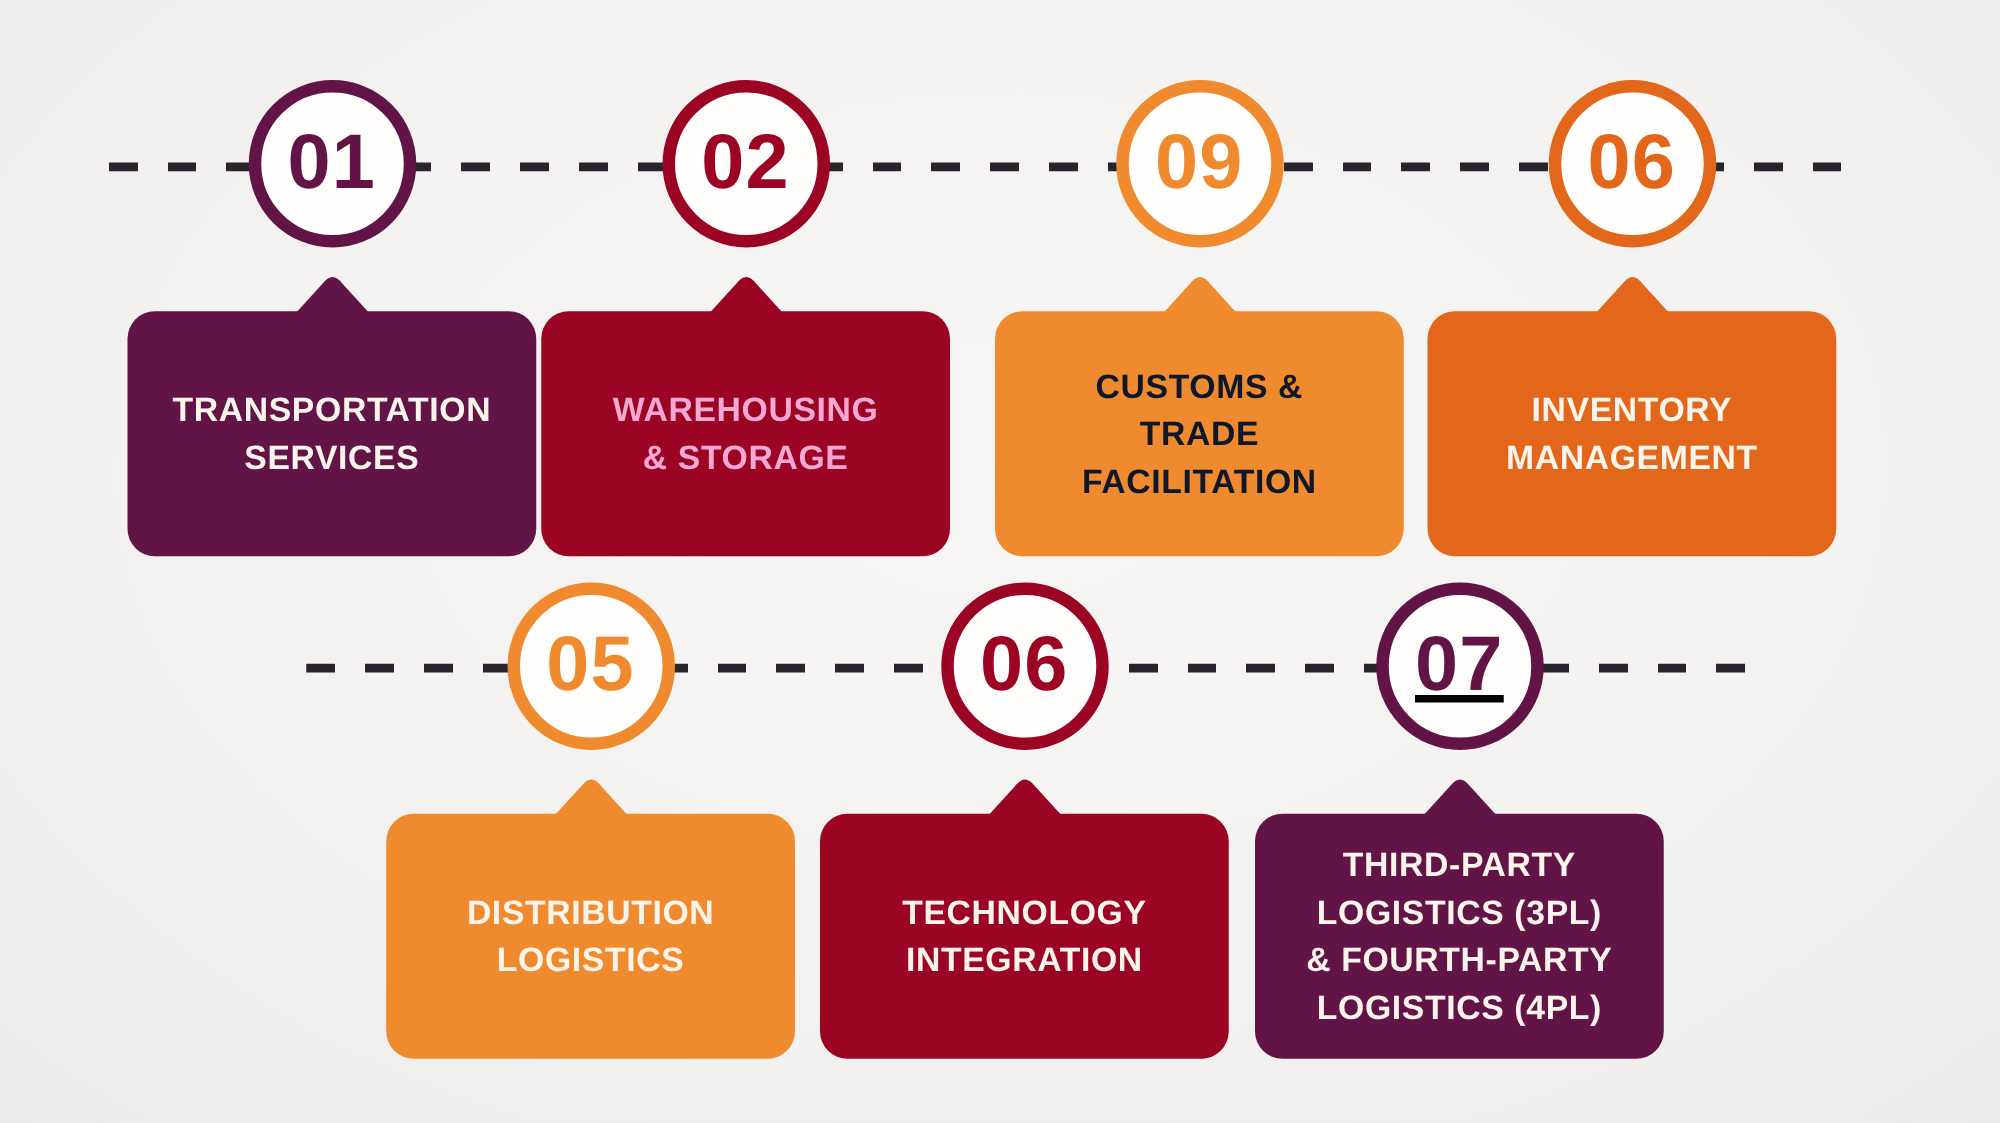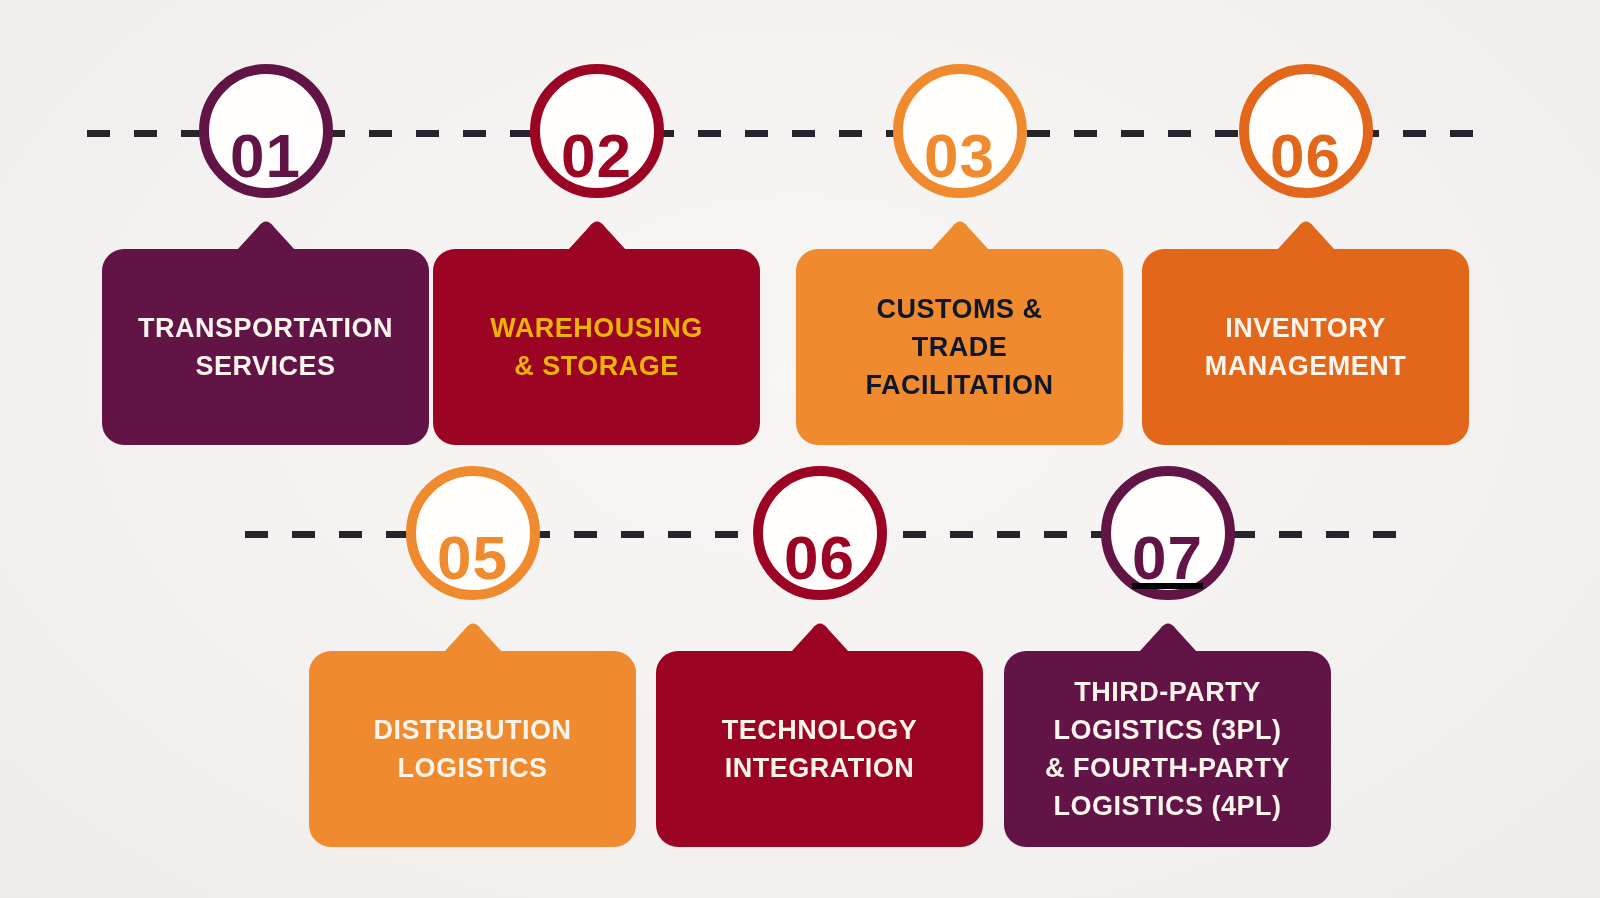--- a/index.html
+++ b/index.html
@@ -41,21 +41,21 @@
   .step.s5{ left:309px; }
   .step.s6{ left:656px; }
   .step.s7{ left:1004px; }
 
   .circle{
     box-sizing:border-box;
     width:134px;height:134px;
     border-radius:50%;
     border:10px solid var(--accent,#333);
     background:#fffefd;
-    display:flex;align-items:flex-end;justify-content:center;
+    display:flex;align-items:center;justify-content:center;
   }
   .num{
     font-size:62px;
     font-weight:700;
     letter-spacing:1px;
     line-height:1;
     color:var(--accent,#333);
     transform:translateY(-1px);
   }
   .tail{
@@ -105,28 +105,28 @@
   </div>
 
   <div class="step row1 s2" style="--accent: #9c0423;">
     <div class="circle" style="background: rgb(255, 254, 253);">
       <span class="num">02</span>
     </div>
     <svg class="tail" width="58" height="30" viewBox="0 0 58 30">
       <path d="M0 30 L21 7 Q29 -4 37 7 L58 30 Z" fill="currentColor"></path>
     </svg>
     <div class="card">
-      <span class="label" style="color: #eab308;">WAREHOUSING
+      <span class="label" style="color: #f9a8d4;">WAREHOUSING
 &amp; STORAGE</span>
     </div>
   </div>
 
   <div class="step row1 s3" style="--accent: #f08a2e;">
     <div class="circle" style="background: rgb(255, 254, 253);">
-      <span class="num">03</span>
+      <span class="num">09</span>
     </div>
     <svg class="tail" width="58" height="30" viewBox="0 0 58 30">
       <path d="M0 30 L21 7 Q29 -4 37 7 L58 30 Z" fill="currentColor"></path>
     </svg>
     <div class="card">
       <span class="label" style="color: #0f172a;">CUSTOMS &amp;
 TRADE
 FACILITATION</span>
     </div>
   </div>

